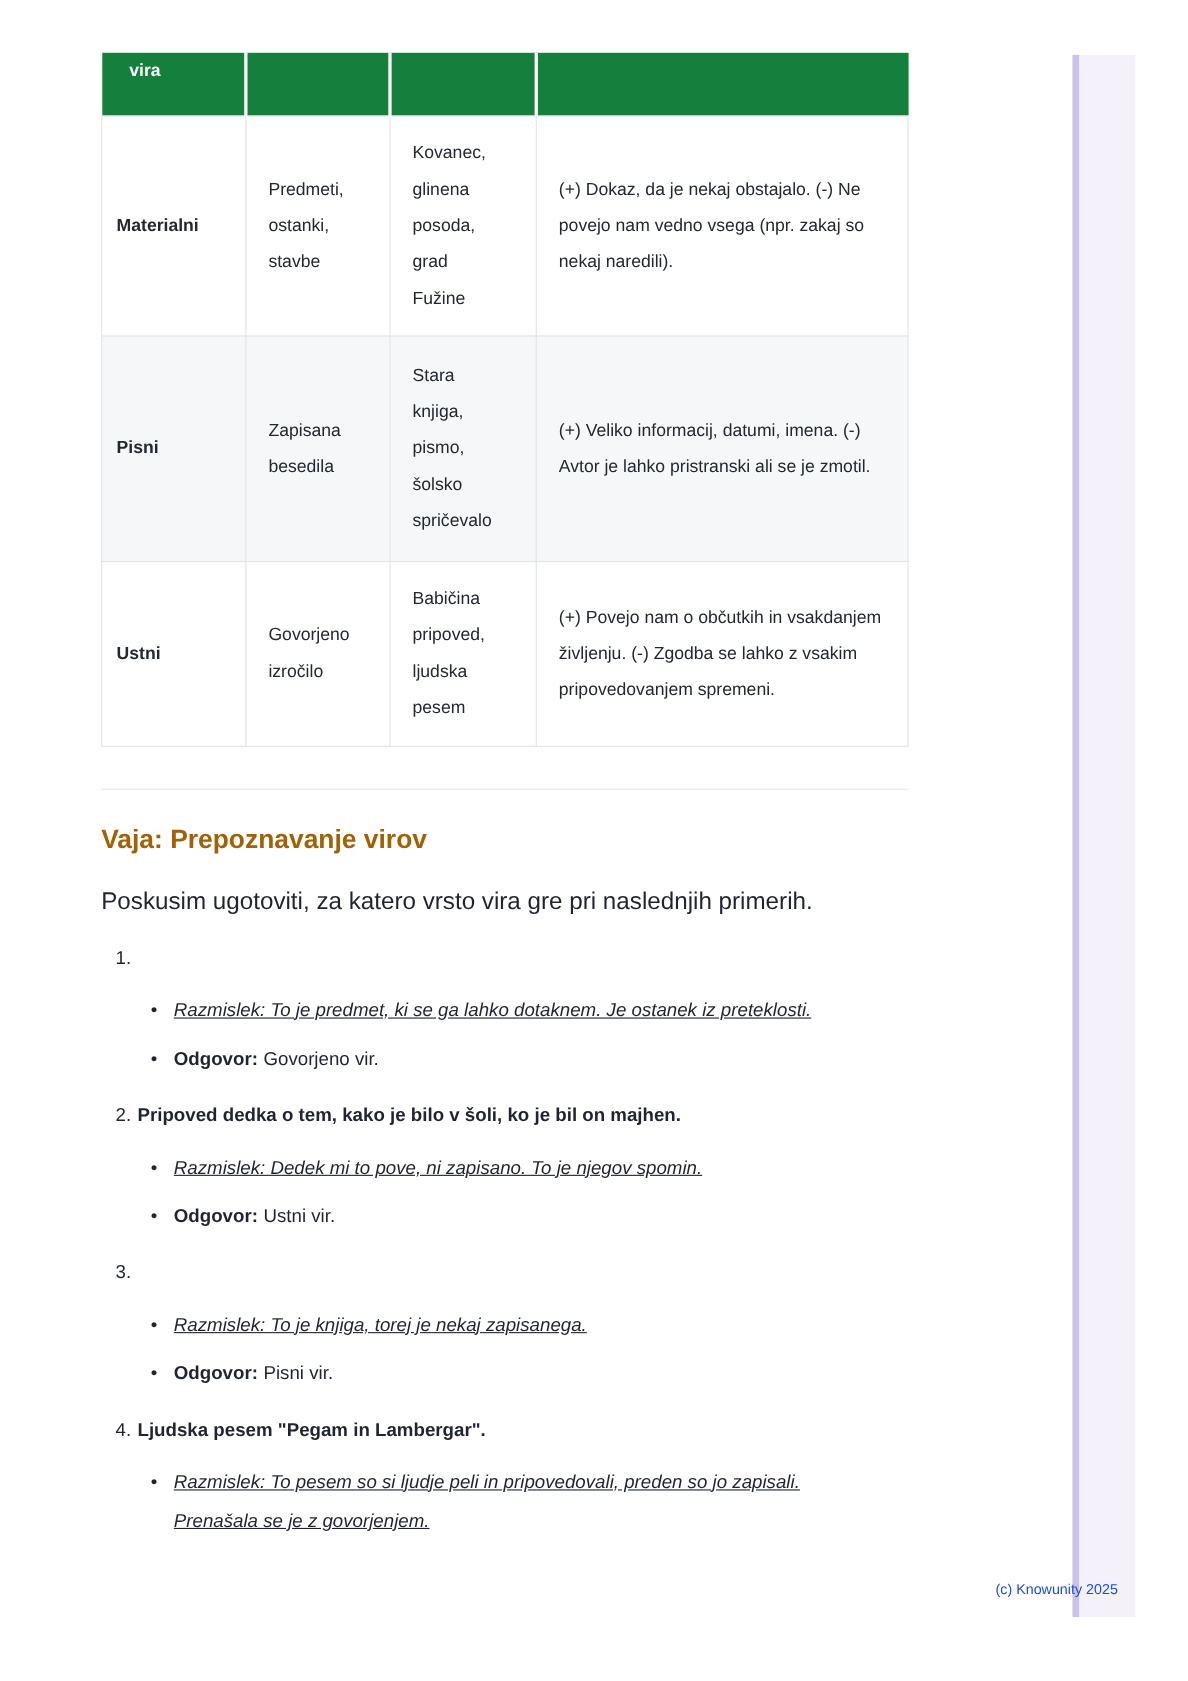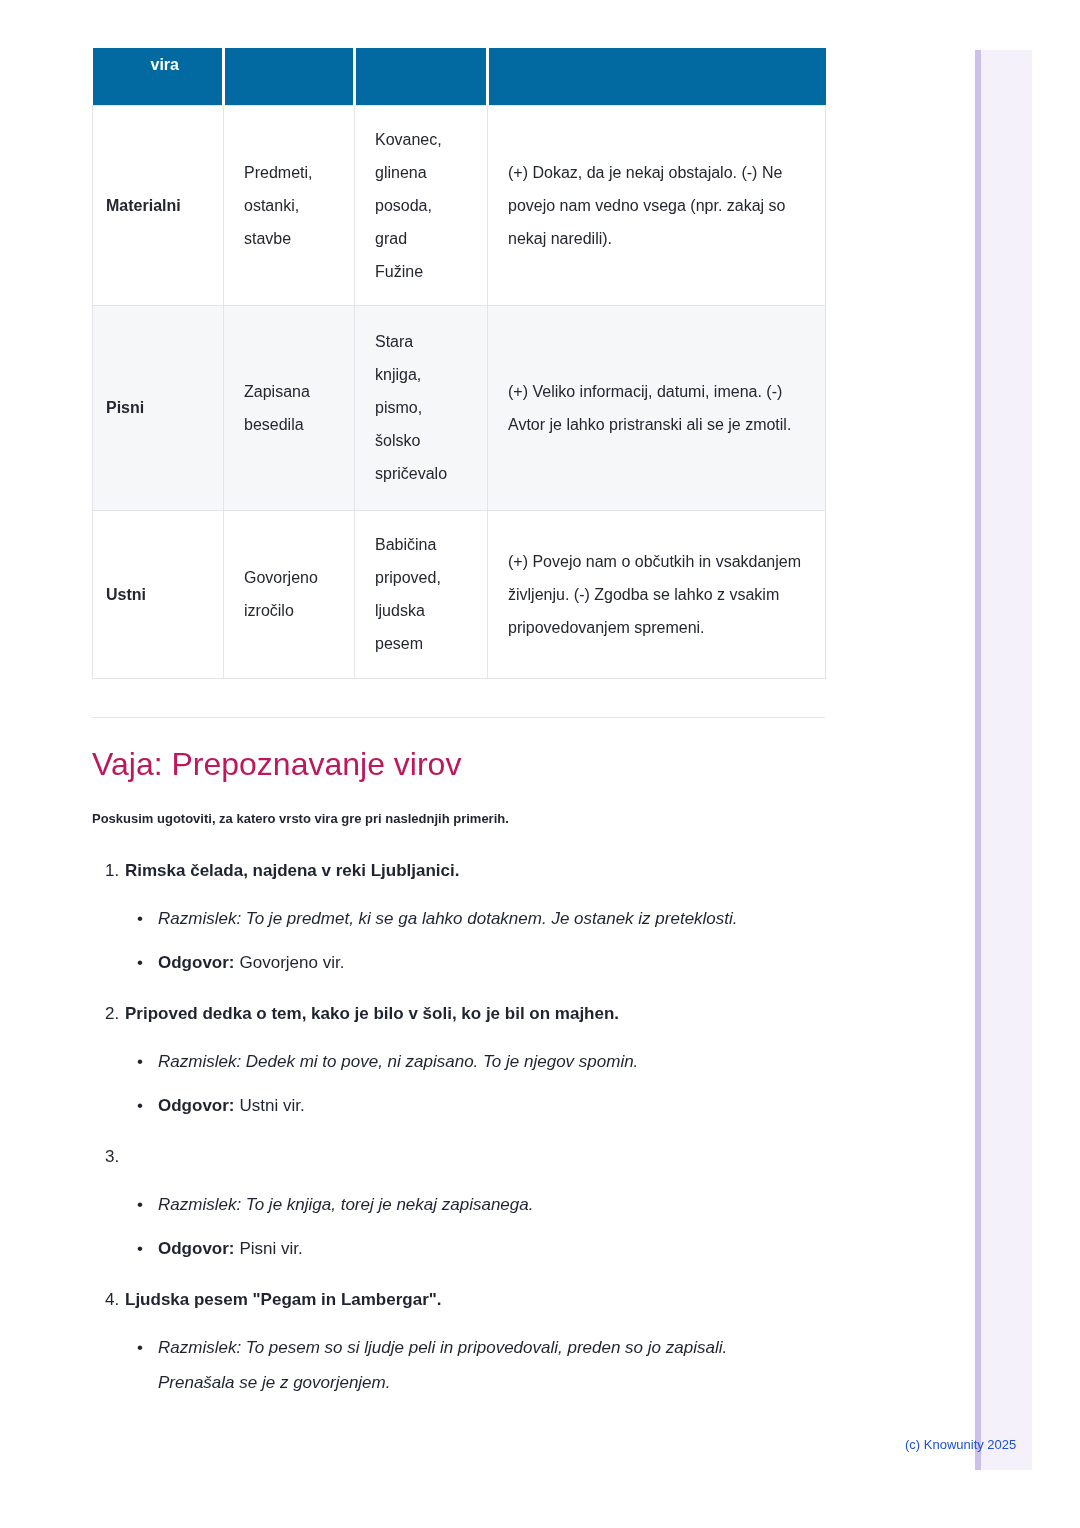--- a/index.html
+++ b/index.html
@@ -15,24 +15,24 @@
 
   
   table.sources {
     width: 733px;
     margin-top: 48px;
     border-collapse: collapse;
     table-layout: fixed;
     font-size: 16px;
   }
   table.sources thead th {
-    background: #0369a1;
+    background: #15803d;
     color: #ffffff;
     height: 57px;
-    text-align: center;
+    text-align: left;
     vertical-align: top;
     font-weight: 700;
     padding: 8px 10px 0 25px;
     border: none;
   }
   table.sources thead th + th { border-left: 3px solid #ffffff; }
   table.sources tbody th,
   table.sources tbody td {
     border: 1px solid #e2e4e8;
     vertical-align: middle;
@@ -46,40 +46,40 @@
   tr.r0 { height: 200px; }
   tr.r1 { height: 205px; background: #f6f7f9; }
   tr.r2 { height: 168px; }
   .c2 { padding: 0 12px 0 24px; }
   .c3 { padding: 0 28px 0 26px; }
   .c4 { padding: 0 20px 0 25px; }
 
   
   hr.divider { border: none; border-top: 1px solid #e7e7e9; margin: 38px 0 0 0; }
   h1.section-heading {
-    color: #be185d;
-    font-size: 32px;
-    font-weight: 400;
+    color: #a16207;
+    font-size: 24px;
+    font-weight: 700;
     margin: 30px 0 0 0;
     line-height: 32px;
   }
-  p.intro { font-size: 13px; line-height: 24px; margin: 27px 0 0 0; font-weight: bold; }
+  p.intro { font-size: 22px; line-height: 24px; margin: 27px 0 0 0; }
 
   
   .qlist { margin-top: 28px; }
   .qitem { margin-bottom: 22px; }
   .qtitle { display: flex; font-size: 17px; line-height: 24px; margin-left: 13px; }
   .qnum { flex: none; width: 20px; font-weight: 400; }
   .qtext { font-weight: 700; }
   .qtext .ital { font-style: italic; }
   ul.subs { list-style: none; margin-top: 18px; }
   li.sub { display: flex; font-size: 17px; line-height: 35px; margin-bottom: 9px; }
   li.sub .dot { flex: none; width: 21px; margin-left: 45px; }
   li.sub .sub-text { max-width: 625px; }
-  .razmislek { font-style: italic; }
+  .razmislek { font-style: italic; text-decoration: underline; }
   .odg-label { font-weight: 700; margin-right: 5px; }
 
   
   .page-edge-strip {
     position: absolute;
     left: 975px; top: 50px;
     width: 57px; height: 1420px;
     background: #f4f1fa;
     border-left: 6px solid #ccc2e9;
   }
@@ -138,21 +138,20 @@
 
   <h1 class="section-heading">Vaja: Prepoznavanje virov</h1>
 
   <p class="intro">Poskusim ugotoviti, za katero vrsto vira gre pri naslednjih primerih.</p>
 
   <div class="qlist">
 
     <div class="qitem">
       <div class="qtitle">
         <span class="qnum">1.</span>
-        <span class="qtext"><span>Rimska čelada, najdena v reki Ljubljanici.</span><span class="ital"></span><span></span></span>
       </div>
       <ul class="subs">
         <li class="sub">
           <span class="dot">•</span>
           <span class="sub-text razmislek">Razmislek: To je predmet, ki se ga lahko dotaknem. Je ostanek iz preteklosti.</span>
         </li>
         <li class="sub">
           <span class="dot">•</span>
           <span class="sub-text"><span class="odg-label">Odgovor:</span><span>Govorjeno vir.</span></span>
         </li>

